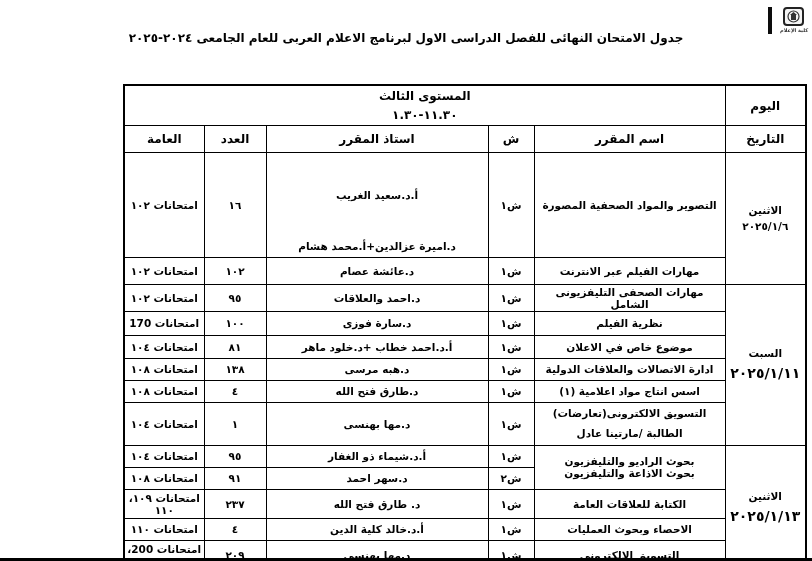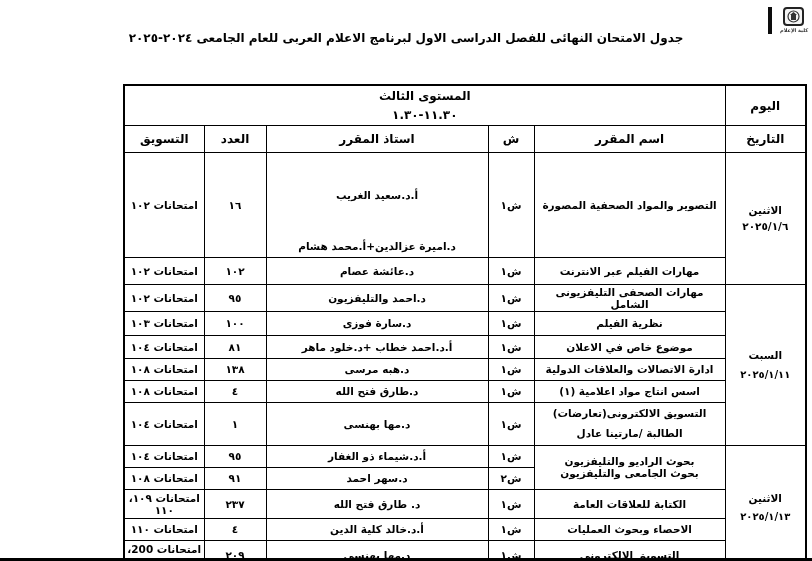--- a/index.html
+++ b/index.html
@@ -21,21 +21,21 @@
   
   table.sched { position: absolute; top: 84px; left: 123px; width: 682px; border-collapse: collapse; table-layout: fixed; background: #fff; border: 2.5px solid #000; }
   .sched td, .sched th { border: 1.7px solid #000; text-align: center; vertical-align: middle; font-weight: bold; font-size: 10.5px; padding: 1px 2px; overflow: hidden; }
   .sched th { font-size: 12px; }
   .level-cell { font-size: 12.5px; }
   .level-cell .lvl-line { line-height: 1.55; }
   .day-head { font-size: 12px; margin-left: 8px; }
   .datecell div { line-height: 1.1; }
   .datecell .day-line { margin-bottom: 7px; }
   .g1 .day-line { margin-bottom: 5px; }
-  .sm { font-size: 10px; }
+  .sm { font-size: 14px; }
   .xs { font-size: 7.5px; }
   .two-line div { line-height: 1.8; margin-top: 32px; }
   .course-two div { line-height: 1.9; }
   .count-cell { font-size: 9.5px; }
 
   .bottom-edge { position: absolute; left: 0; bottom: 0; width: 812px; height: 3px; background: #000; }
 </style>
 </head>
 <body>
 
@@ -85,21 +85,21 @@
         <div class="lvl-line">١١.٣٠-١.٣٠</div>
       </th>
     </tr>
 
     <tr style="height:27px">
       <th>التاريخ</th>
       <th>اسم المقرر</th>
       <th>ش</th>
       <th>استاذ المقرر</th>
       <th>العدد</th>
-      <th>التسويق</th>
+      <th>العامة</th>
     </tr>
 
     <tr style="height:46px">
       <td class="datecell g1" rowspan="2">
         <div class="day-line">الاثنين</div>
         <div>٢٠٢٥/١/٦</div>
       </td>
       <td>التصوير والمواد الصحفية المصورة</td>
       <td>ش١</td>
       <td class="two-line">
@@ -117,30 +117,30 @@
       <td>امتحانات ١٠٢</td>
     </tr>
 
     <tr style="height:24px">
       <td class="datecell" rowspan="6">
         <div class="day-line">السبت</div>
         <div class="sm">٢٠٢٥/١/١١</div>
       </td>
       <td>مهارات الصحفى التليفزيونى الشامل</td>
       <td class="sm">ش١</td>
-      <td>د.احمد والتليفزيون</td>
+      <td>د.احمد والعلاقات</td>
       <td class="count-cell">٩٥</td>
       <td>امتحانات ١٠٢</td>
     </tr>
     <tr style="height:24px">
       <td>نظرية الفيلم</td>
       <td class="sm">ش١</td>
       <td>د.سارة فوزى</td>
       <td class="count-cell">١٠٠</td>
-      <td class="sm">امتحانات ١٠٣</td>
+      <td class="sm">امتحانات 170</td>
     </tr>
     <tr style="height:23px">
       <td>موضوع خاص في الاعلان</td>
       <td class="sm">ش١</td>
       <td class="sm">أ.د.احمد خطاب +د.خلود ماهر</td>
       <td class="count-cell">٨١</td>
       <td>امتحانات ١٠٤</td>
     </tr>
     <tr style="height:22px">
       <td class="sm">ادارة الاتصالات والعلاقات الدولية</td>
@@ -167,21 +167,21 @@
       <td>امتحانات ١٠٤</td>
     </tr>
 
     <tr style="height:22px">
       <td class="datecell" rowspan="5">
         <div class="day-line">الاثنين</div>
         <div class="sm">٢٠٢٥/١/١٣</div>
       </td>
       <td class="course-merged" rowspan="2">
         <div>بحوث الراديو والتليفزيون</div>
-        <div>بحوث الجامعى والتليفزيون</div>
+        <div>بحوث الاذاعة والتليفزيون</div>
       </td>
       <td>ش١</td>
       <td>أ.د.شيماء ذو الغفار</td>
       <td class="count-cell">٩٥</td>
       <td>امتحانات ١٠٤</td>
     </tr>
     <tr style="height:22px">
       <td>ش٢</td>
       <td>د.سهر احمد</td>
       <td class="count-cell">٩١</td>

